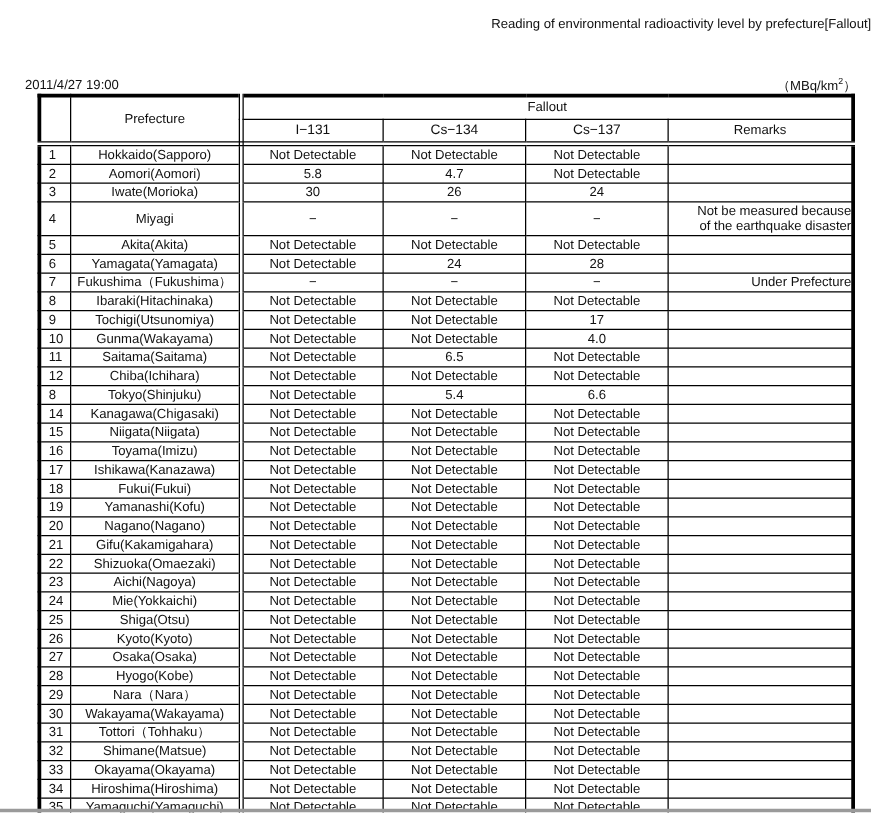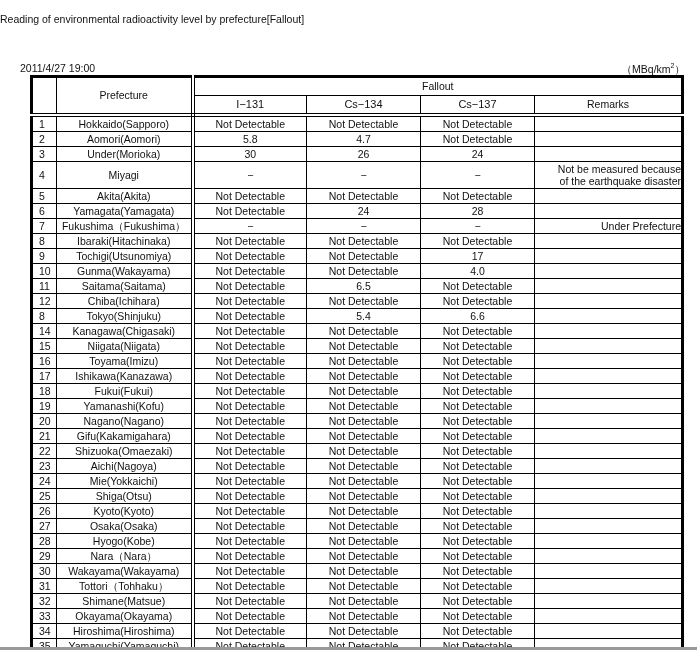--- a/index.html
+++ b/index.html
@@ -1,18 +1,18 @@
 <!DOCTYPE html>
 <html><head>
 <meta charset="utf-8">
 <style>
   html, body { margin: 0; padding: 0; background: #ffffff; }
   body { width: 697px; height: 650px; position: relative; overflow: hidden;
          font-family: "Liberation Sans", "DejaVu Sans", sans-serif; color: #111; }
-  .title { position: absolute; left: 0; width: 697px; top: 13px; text-align: left;
+  .title { position: absolute; left: 0; width: 697px; top: 13px; text-align: right;
            font-size: 10.5px; line-height: 12px; }
   .datetime { position: absolute; left: 20px; top: 62px; font-size: 10.5px; }
   .unit { position: absolute; right: 12px; top: 62px; font-size: 10.5px; }
   .unit sup { font-size: 7px; }
   table { position: absolute; left: 30px; top: 75px; border-collapse: collapse;
           border: 3px solid #000; table-layout: fixed; font-size: 10.5px; }
   td, th { border: 1px solid #000; padding: 0; text-align: center; font-weight: normal;
            height: 14px; line-height: 14px; white-space: nowrap; overflow: hidden; }
   th { height: 17px; line-height: 17px; }
   th.iso { font-size: 11px; }
@@ -68,21 +68,21 @@
       <tr>
         <td class="no">2</td>
         <td class="pref-sep">Aomori(Aomori)</td>
         <td>5.8</td>
         <td>4.7</td>
         <td>Not Detectable</td>
         <td class="remark"></td>
       </tr>
       <tr>
         <td class="no">3</td>
-        <td class="pref-sep">Under(Morioka)</td>
+        <td class="pref-sep">Iwate(Morioka)</td>
         <td>30</td>
         <td>26</td>
         <td>24</td>
         <td class="remark"></td>
       </tr>
       <tr class="tall">
         <td class="no">4</td>
         <td class="pref-sep">Miyagi</td>
         <td>−</td>
         <td>−</td>

